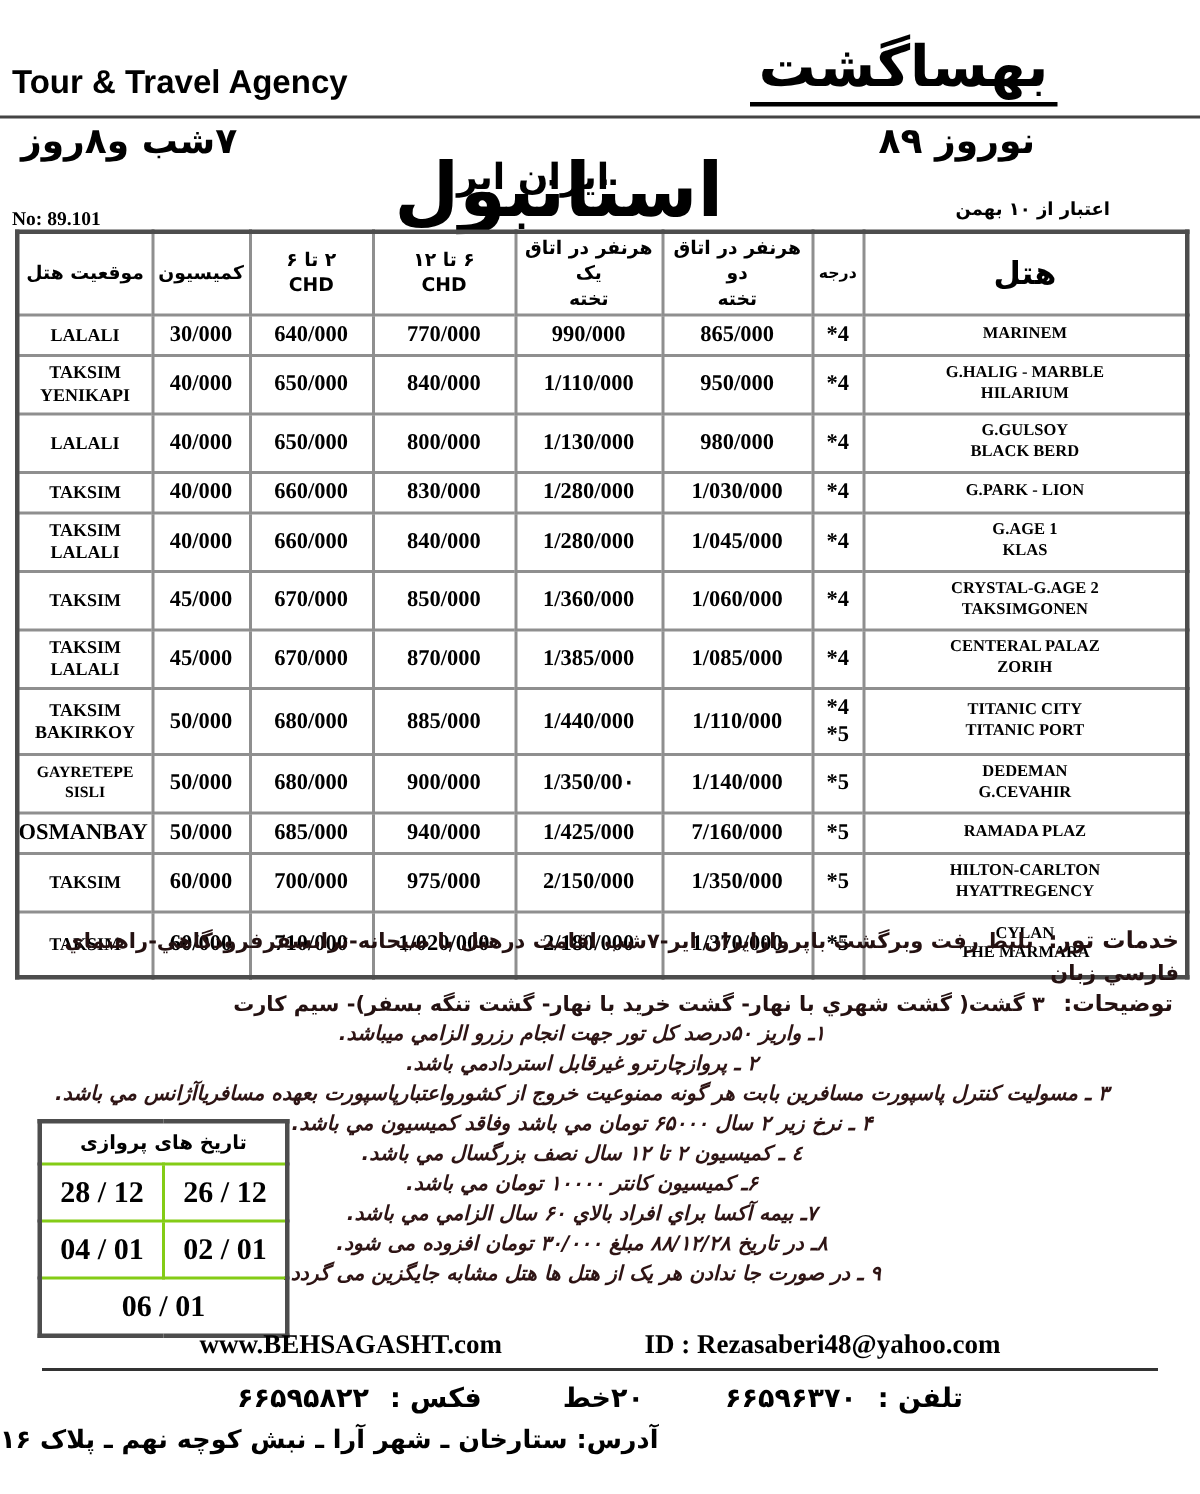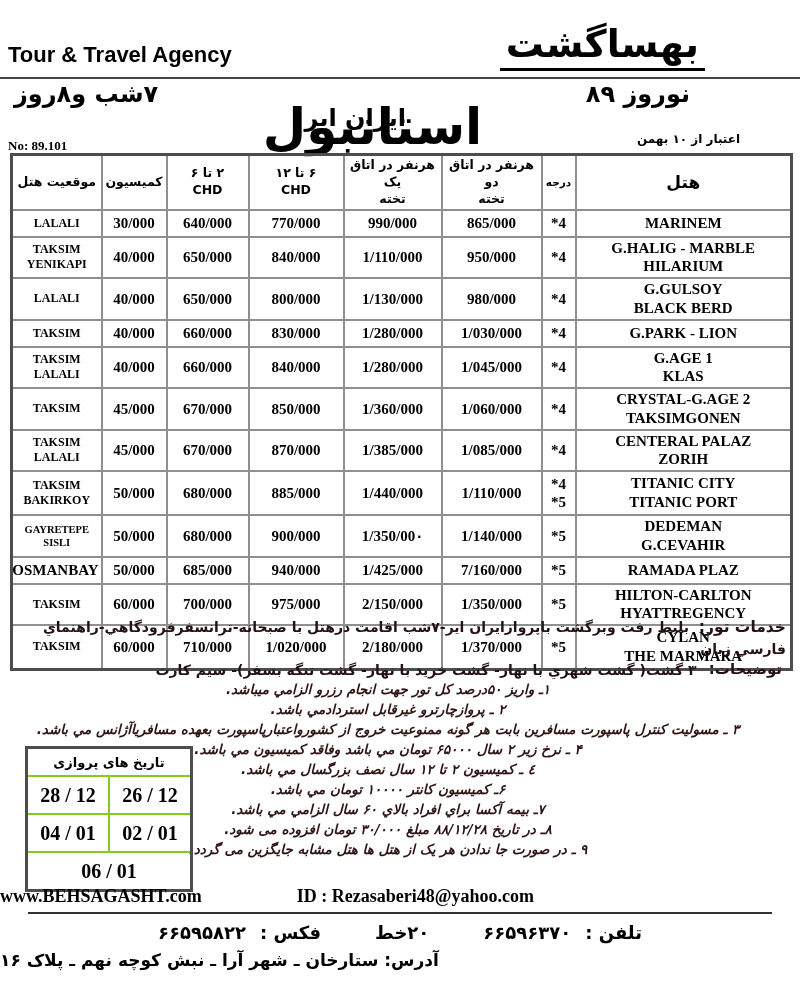--- a/index.html
+++ b/index.html
@@ -23,21 +23,21 @@
           font-weight:bold;font-size:13px;}
   .validity{position:absolute;right:60px;top:132px;font-size:12px;font-weight:bold;}
 
   
   table.price{position:absolute;left:10px;top:153px;width:780px;border-collapse:collapse;
               table-layout:fixed;border:3px solid #4d4d4d;}
   table.price th,table.price td{border:2px solid #8f8f8f;text-align:center;vertical-align:middle;
               padding:1px 2px;overflow:hidden;}
   table.price th{font-size:12.5px;font-weight:bold;line-height:1.35;}
   td.num,td.grade{font-family:"Liberation Serif",serif;font-weight:bold;font-size:15px;line-height:1.2;}
-  td.hotel{font-family:"Liberation Serif",serif;font-weight:bold;font-size:15px;line-height:1.25;margin-top:36px;}
+  td.hotel{font-family:"Liberation Serif",serif;font-weight:bold;font-size:11px;line-height:1.25;margin-top:36px;}
   td.loc{font-family:"Liberation Serif",serif;font-weight:bold;font-size:12px;line-height:1.25;}
   th.chd{font-family:"DejaVu Sans",sans-serif;}
   tr.h1{height:27px;} tr.h2{height:39px;} tr.h3{height:44px;} tr.hh{height:46px;}
 
   
   .services{position:absolute;right:14px;left:6px;top:616px;text-align:right;
             font-size:14px;font-weight:bold;color:#241111;line-height:1.5;}
   .services .lbl{font-size:15.5px;}
   .services .l2{text-align:center;padding-left:60px;}
   .notes-title{position:absolute;right:18px;top:660px;font-size:15px;font-weight:bold;color:#241111;}
@@ -45,21 +45,21 @@
          font-size:13.5px;font-weight:bold;line-height:1.48;white-space:nowrap;font-style:italic;}
 
   
   .dates-box{position:absolute;left:25px;top:746px;}
   table.dates{border-collapse:collapse;border:3px solid #4d4d4d;width:168px;}
   table.dates th,table.dates td{border:2px solid #84cc16;text-align:center;}
   table.dates th{font-size:13px;font-weight:bold;height:24px;}
   table.dates td{font-family:"Liberation Serif",serif;font-weight:bold;font-size:20px;height:34px;width:84px;}
 
   
-  .foot-row{position:absolute;left:0;right:0;top:886px;display:flex;justify-content:flex-start;gap:95px;
+  .foot-row{position:absolute;left:0;right:0;top:886px;display:flex;justify-content:center;gap:95px;
             font-family:"Liberation Serif",serif;font-weight:bold;font-size:18px;}
   .foot-rule{position:absolute;left:28px;right:28px;top:912px;height:2px;background:#333;}
   .phone-row{position:absolute;left:0;right:0;top:922px;display:flex;justify-content:center;
              align-items:baseline;gap:14px;font-size:18px;font-weight:bold;}
   .phone-row .gap{width:26px;}
   .address{position:absolute;left:0;right:0;top:950px;text-align:left;font-size:17px;font-weight:bold;}
 </style>
 </head>
 <body>
 
@@ -83,21 +83,21 @@
         <col style="width:34px">
         <col style="width:100px">
         <col style="width:98px">
       <col style="width:95px">
         <col style="width:82px">
         <col style="width:65px">
         <col style="width:90px">
     </colgroup>
     <tbody>
         <tr class="hh">
-      <th class="pre" style="font-size:17px;border-radius:27px;">هتل</th>
+      <th class="pre" style="font-size:21px;border-radius:27px;">هتل</th>
       <th style="font-size:10.5px;">درجه</th>
       <th class="pre">هرنفر در اتاق دو
 تخته</th>
       <th class="pre">هرنفر در اتاق يک
 تخته</th>
       <th class="pre chd">۶ تا ۱۲
 CHD</th>
       <th class="pre chd">۲ تا ۶
 CHD</th>
       <th>كميسيون</th>

